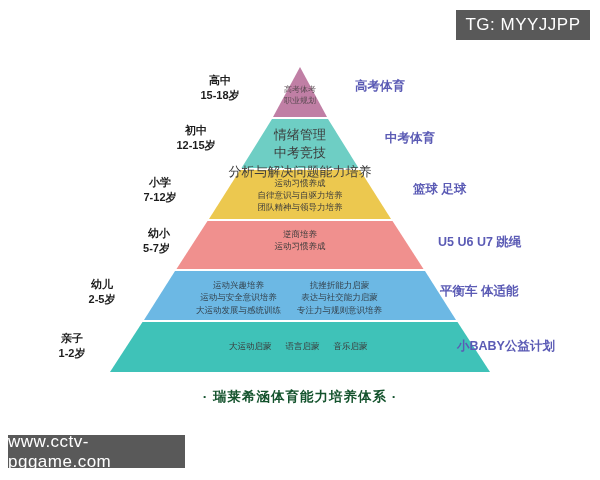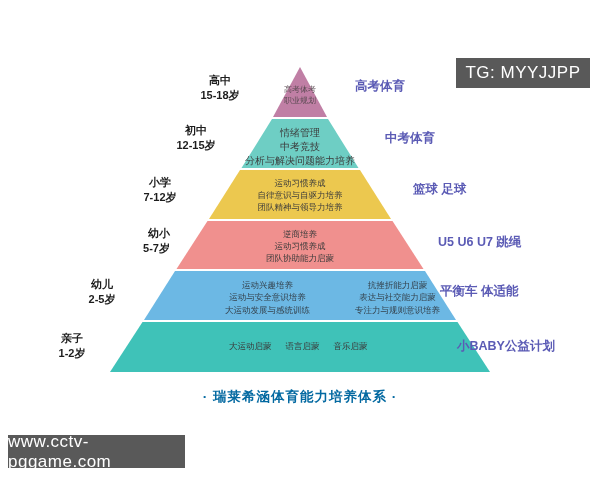--- a/index.html
+++ b/index.html
@@ -25,21 +25,20 @@
 
   
   .badge {
     position: absolute;
     background: #595959;
     color: #ffffff;
     display: flex;
     align-items: center;
     justify-content: center;
     letter-spacing: 0.5px;
-    margin-top: 48px;
   }
   #tg-badge {
     right: 10px;
     top: 10px;
     width: 134px;
     height: 30px;
     font-size: 17px;
   }
   #site-badge {
     left: 8px;
@@ -68,35 +67,35 @@
     position: absolute;
     text-align: center;
     color: #3b3b3b;
     line-height: 1.42;
     white-space: nowrap;
     pointer-events: none;
   }
   .tier-text .line { display: block; }
 
   .tier-text.t1 { font-size: 8px; color: #5a4a52; }
-  .tier-text.t2 { font-size: 10px; }
+  .tier-text.t2 { font-size: 13px; }
   .tier-text.t3 { font-size: 8.5px; }
   .tier-text.t4 { font-size: 8.5px; }
 
   .tier-cols {
     position: absolute;
     display: flex;
     gap: 16px;
     color: #34424d;
     font-size: 8.5px;
     line-height: 1.45;
     white-space: nowrap;
     pointer-events: none;
   }
-  .tier-cols .col { display: block; text-align: center; margin-left: 29px; }
+  .tier-cols .col { display: block; text-align: center; }
   .tier-cols .col .line { display: block; }
 
   .tier-inline {
     position: absolute;
     display: flex;
     gap: 14px;
     font-size: 8.5px;
     color: #3b3b3b;
     white-space: nowrap;
     pointer-events: none;
@@ -124,21 +123,21 @@
     white-space: nowrap;
   }
 
   
   #caption {
     position: absolute;
     left: 0;
     top: 388px;
     width: 600px;
     text-align: center;
-    color: #0369a1;
+    color: #14532d;
     font-size: 13.5px;
     font-weight: bold;
     letter-spacing: 1px;
   }
 </style>
 </head>
 <body>
 
 <div id="stage">
 
@@ -172,21 +171,20 @@
 
   <div class="tier-text t3" style="left:220px; top:177px; width:160px;">
     <span class="line">运动习惯养成</span>
     <span class="line">自律意识与自驱力培养</span>
     <span class="line">团队精神与领导力培养</span>
   </div>
 
   <div class="tier-text t4" style="left:220px; top:228px; width:160px;">
     <span class="line">逆商培养</span>
     <span class="line">运动习惯养成</span>
-    <span class="line">团队协助能力启蒙</span>
   </div>
 
   <div class="tier-cols" style="left:196px; top:279px;">
     <span class="col">
       <span class="line">运动兴趣培养</span>
       <span class="line">运动与安全意识培养</span>
       <span class="line">大运动发展与感统训练</span>
     </span>
     <span class="col">
       <span class="line">抗挫折能力启蒙</span>

